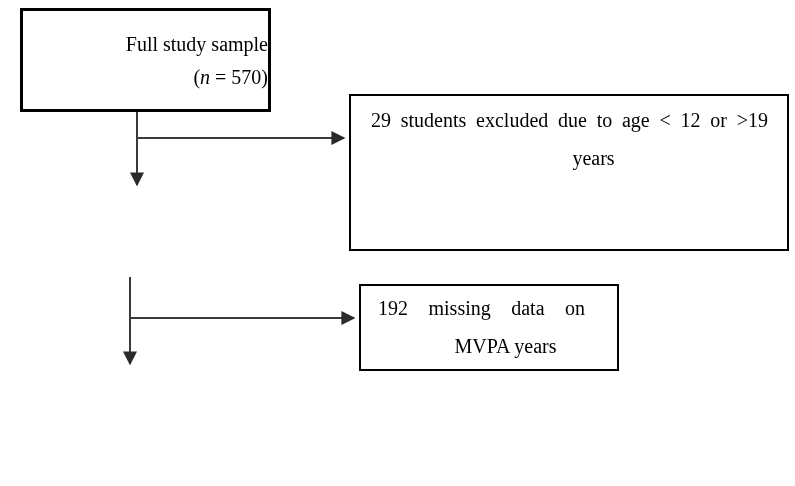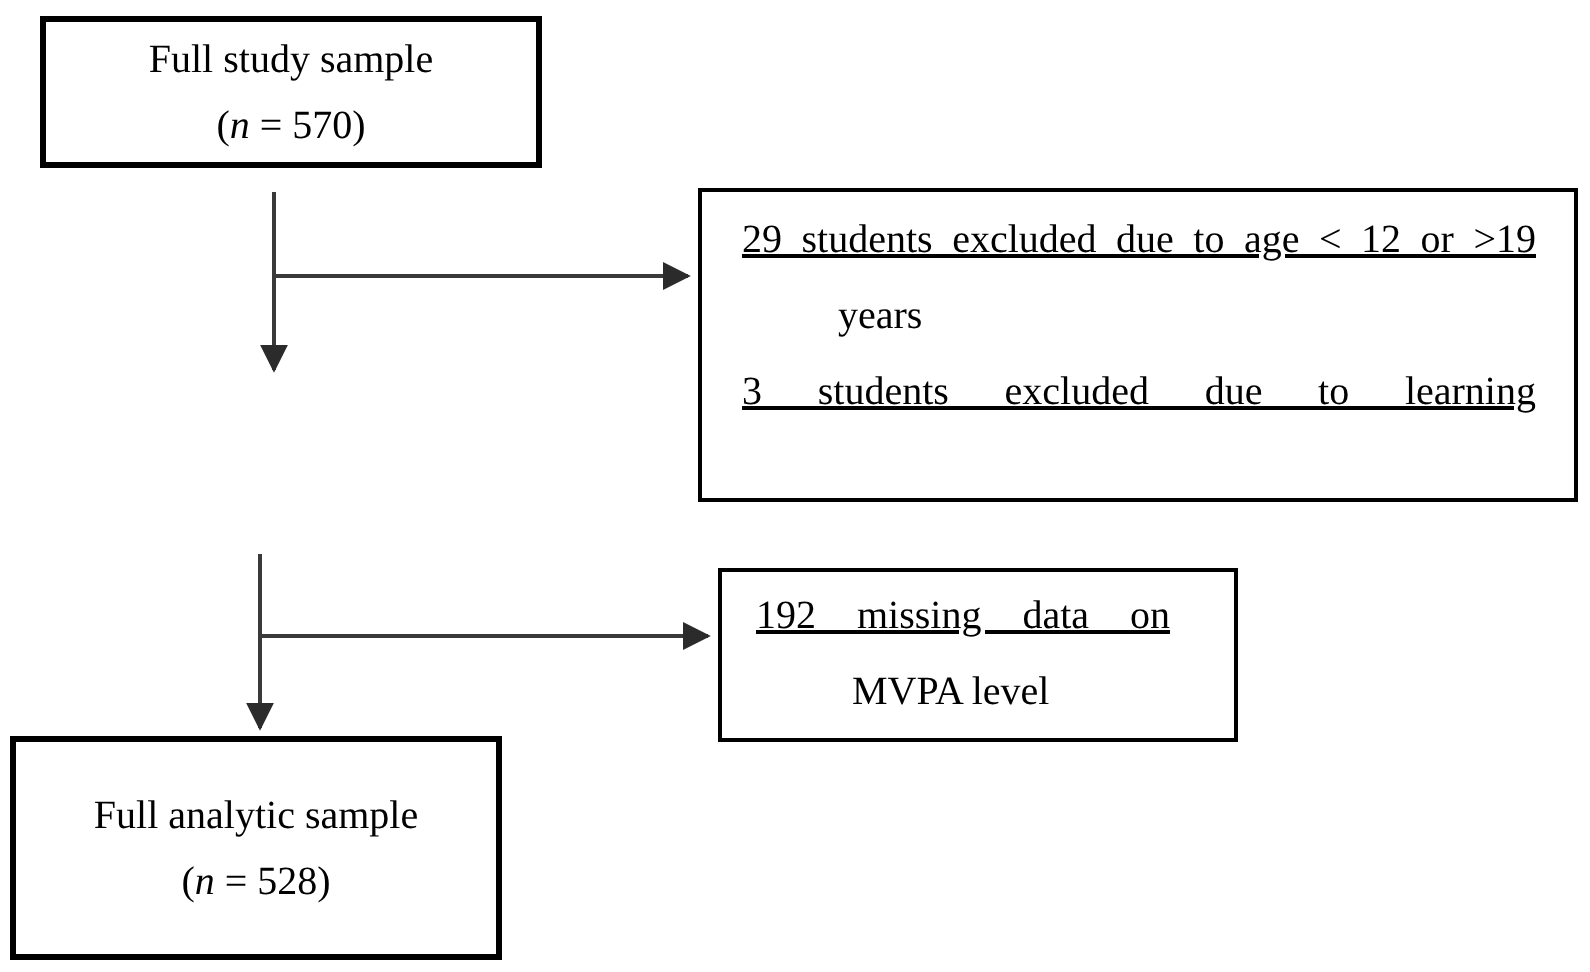--- a/index.html
+++ b/index.html
@@ -37,43 +37,42 @@
   }
   .node .node-title,
   .node .node-n {
     font-size: 20px;
     line-height: 24px;
     color: #000000;
   }
   .node .n-var {
     font-style: italic;
   }
-  .node-full-study   { left: 20px;  top: 8px;   width: 251px; height: 76px;  }
+  .node-full-study   { left: 20px;  top: 8px;   width: 251px; height: 104px; align-items: flex-end;  }
   .node-eligible     { left: 20px;  top: 189px; width: 252px; height: 88px;  }
   .node-analytic     { left: 5px;   top: 368px; width: 246px; height: 112px; }
   .excl {
     position: absolute;
     box-sizing: border-box;
     background: #ffffff;
     border: 2px solid #000000;
     font-size: 20px;
     color: #000000;
   }
   .excl-age  { left: 349px; top: 94px;  width: 440px; height: 157px; padding: 5px 19px 0 20px; }
   .excl-mvpa { left: 359px; top: 284px; width: 260px; height: 87px;  padding: 3px 32px 0 17px; }
   .excl .jline {
     line-height: 38px;
     text-align: justify;
     text-align-last: justify;
     white-space: nowrap;
-    text-decoration: underline;
   }
   .excl .lline {
     line-height: 38px;
-    text-align: left;
+    text-align: center;
     white-space: nowrap;
     margin-left: 48px;
   }
 </style>
 </head>
 <body>
 
 <div class="canvas">
 
   <svg class="connectors" viewBox="0 0 795 486" xmlns="http://www.w3.org/2000/svg">
@@ -91,29 +90,24 @@
 
     <path d="M130,318 L354,318" stroke="#3a3a3a" stroke-width="2" fill="none" marker-end="url(#arrow)"></path>
   </svg>
 
   <div class="node node-full-study">
     <div class="node-title">Full study sample</div>
     <div class="node-n"><span>(</span><span class="n-var">n</span><span> = 570)</span></div>
   </div>
 
 
-  <div class="node node-analytic">
-    <div class="node-title">Full analytic sample</div>
-    <div class="node-n"><span>(</span><span class="n-var">n</span><span> = 528)</span></div>
-  </div>
 
   <div class="excl excl-age">
     <div class="jline">29 students excluded due to age &lt; 12 or &gt;19</div>
     <div class="lline">years</div>
-    <div class="jline">3 students excluded due to learning</div>
   </div>
 
   <div class="excl excl-mvpa">
     <div class="jline">192 missing data on</div>
-    <div class="lline">MVPA level</div>
+    <div class="lline">MVPA years</div>
   </div>
 
 </div>
 
 </body></html>

